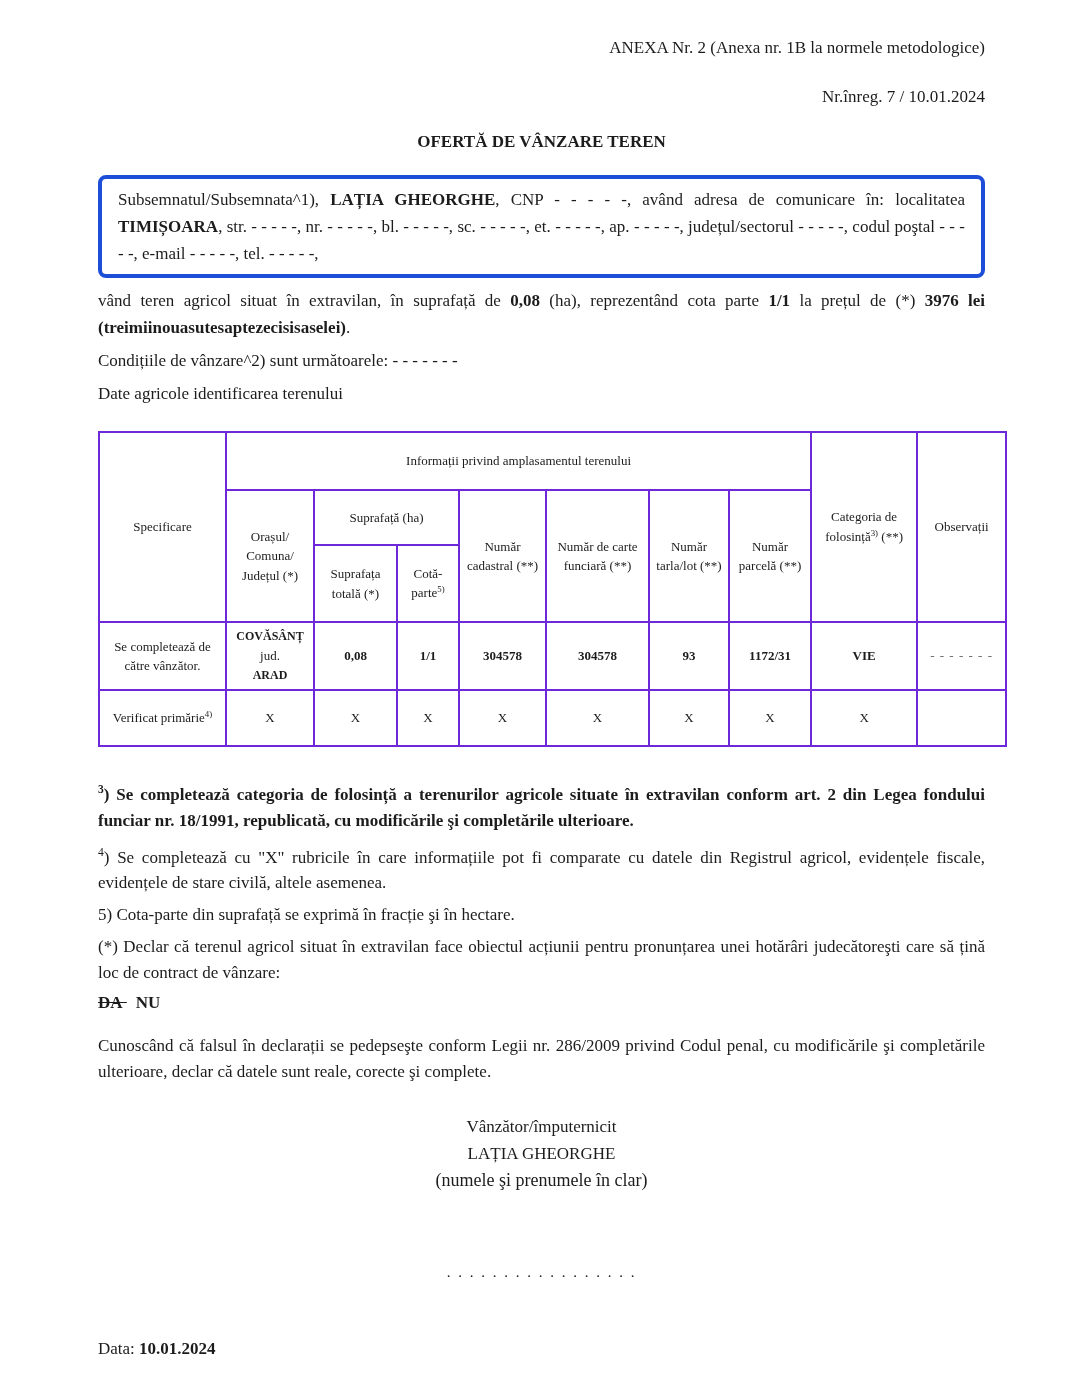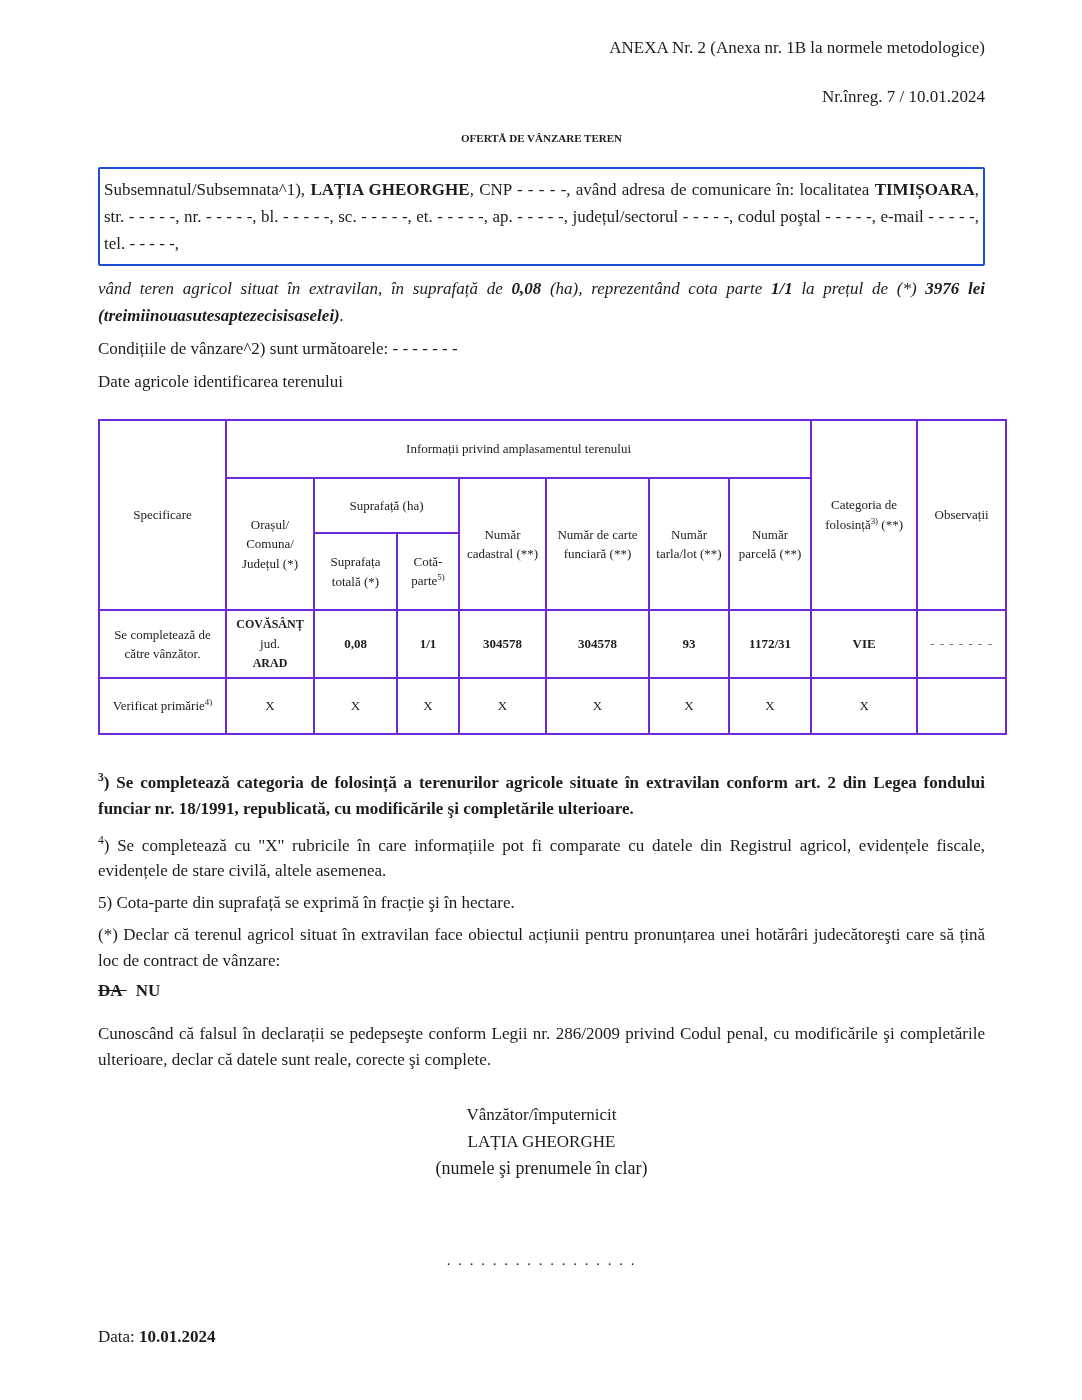--- a/index.html
+++ b/index.html
@@ -4,27 +4,27 @@
 <style>
   html,body { margin:0; padding:0; background:#ffffff; }
   .page {
     position:relative; width:1082px; height:1400px; box-sizing:border-box;
     background:#ffffff; color:#1c1c1c; overflow:hidden;
     font-family:"Liberation Serif","DejaVu Serif",serif; font-size:17px;
     padding:38px 97px 0 98px;
   }
   .right { text-align:right; }
   .reg { margin-top:29px; }
-  .title { text-align:center; font-size:11px; font-weight:bold; margin:25px 0 0 0; }
+  .title { text-align:center; font-size:17px; font-weight:bold; margin:25px 0 0 0; }
   .intro-box {
-    border:2px solid #1d4ed8; border-radius:2px; background:#fff;
-    padding:7px 4px; margin-top:23px;
+    border:4px solid #1d4ed8; border-radius:8px; background:#fff;
+    padding:7px 16px; margin-top:23px;
   }
   .just { text-align:justify; line-height:27px; margin:0; }
-  .mt9 { margin-top:9px;font-style:italic; }
+  .mt9 { margin-top:9px; }
   .mt6 { margin-top:6px; }
   .b { font-weight:bold; }
   .strike { font-weight:bold; text-decoration:line-through; }
 
   table.land { border-collapse:collapse; table-layout:fixed; width:907px; margin-top:24px; }
   table.land td {
     border:2px solid #6d28d9; text-align:center; vertical-align:middle;
     font-size:13px; line-height:1.5; padding:2px 4px; overflow:hidden;
   }
   .pre { white-space:pre-line; }

